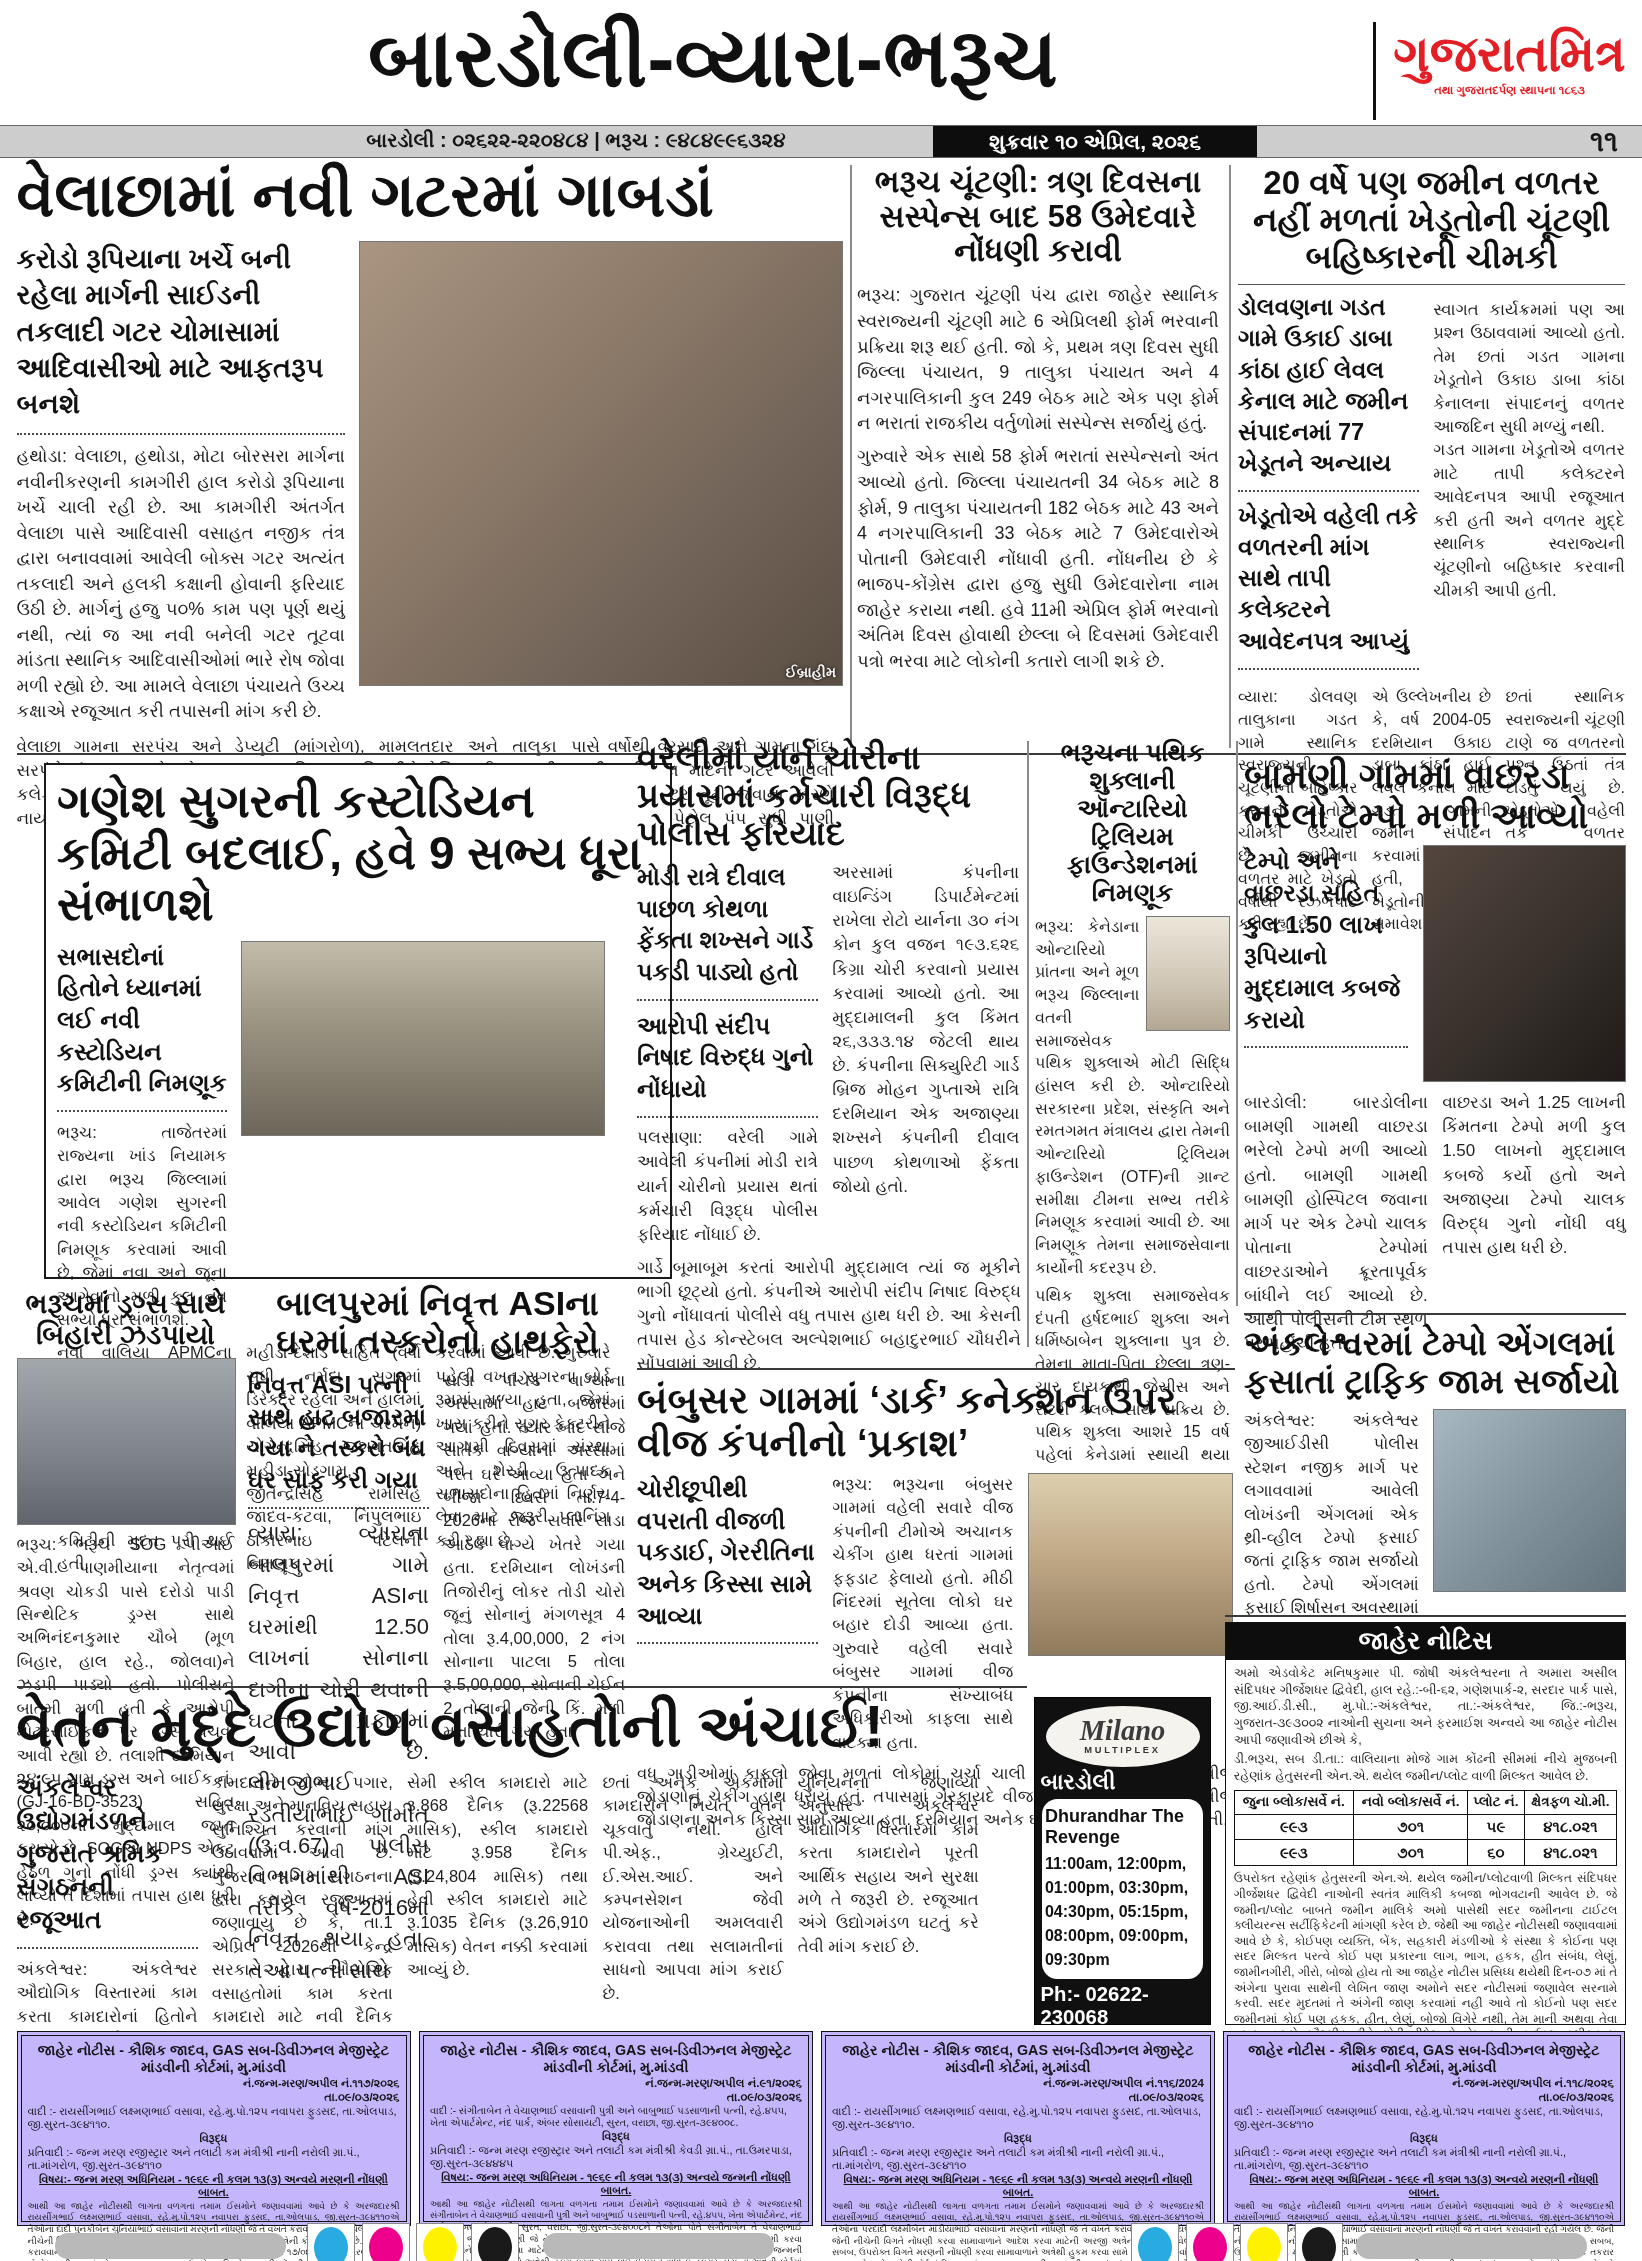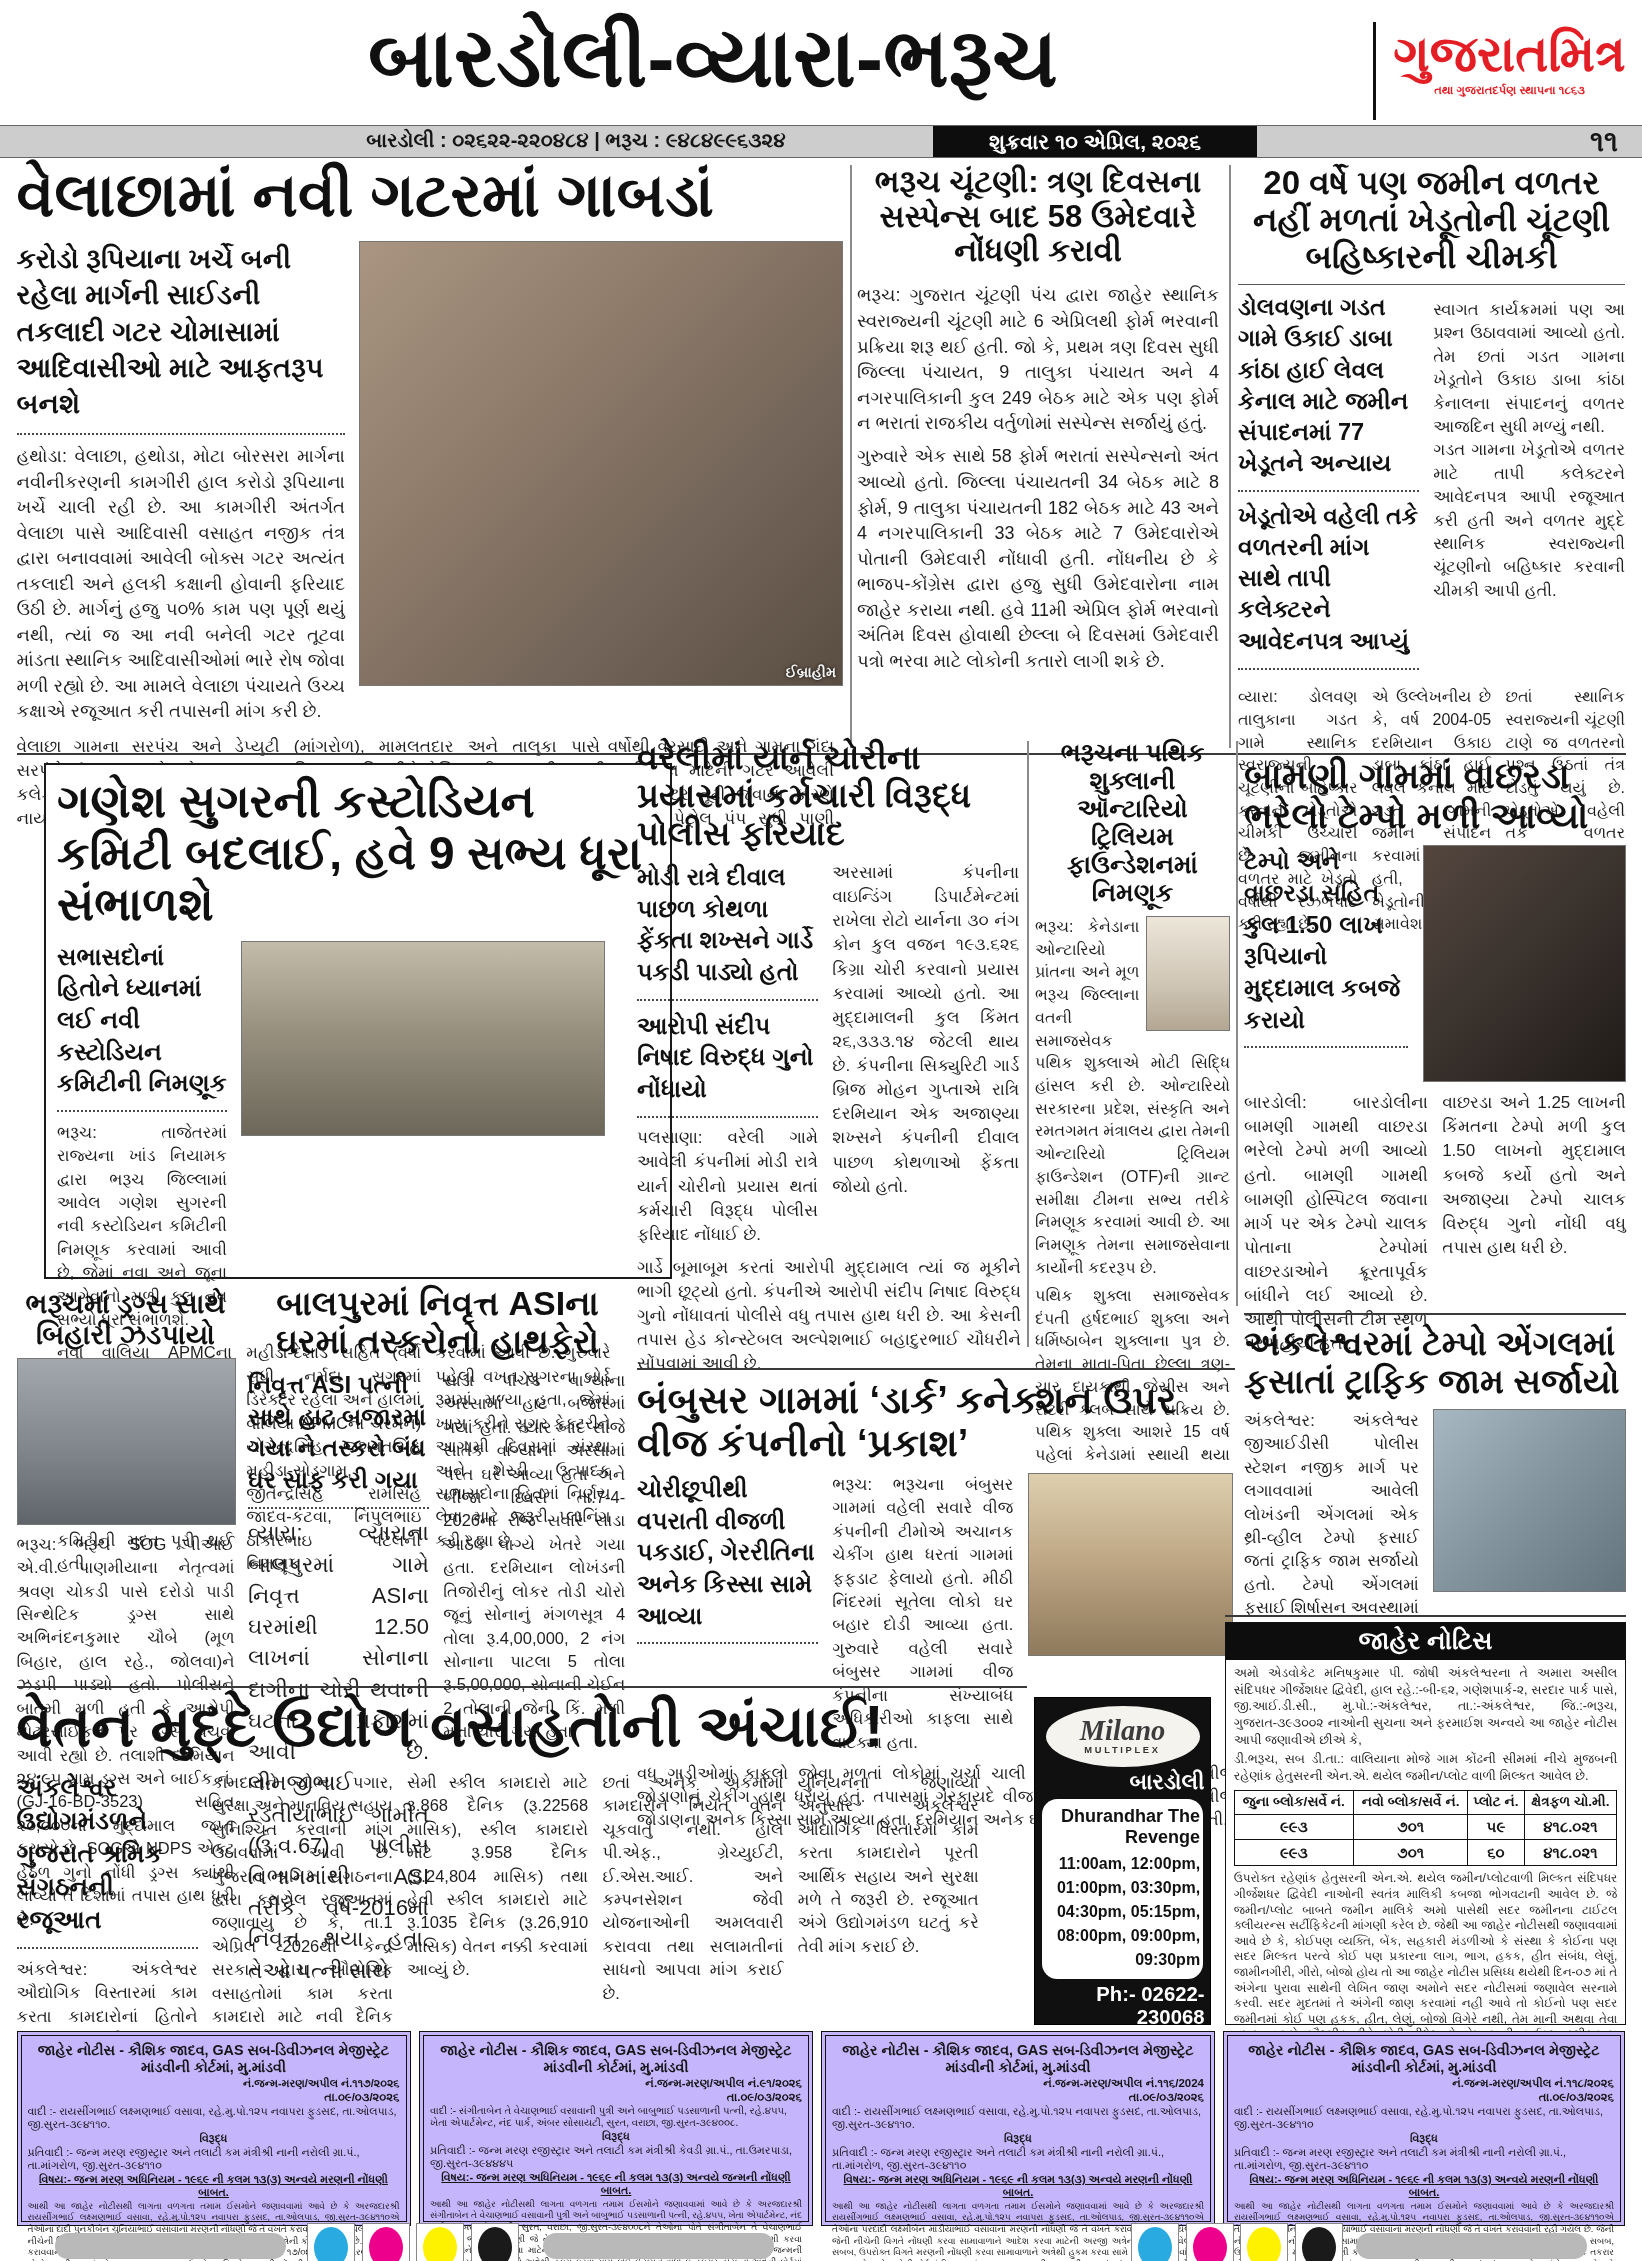--- a/index.html
+++ b/index.html
@@ -24,21 +24,21 @@
   .notice-table{width:100%;border-collapse:collapse;margin:5.5px 0;}
   .notice-table th,.notice-table td{border:1.1px solid #111;text-align:center;padding:3.3px 2.2px;}
   .notice-table th{font-size:13.7px;font-weight:700;}
   .notice-table td{font-size:15px;font-weight:700;}
   .court{border:1.6px solid #111;outline:1.1px solid #111;outline-offset:-5px;padding:8.8px 10px;
          box-sizing:border-box;background:#c4b5fd;}
   .court p{margin:1.1px 0;}
   .regbar{background:#b9b9b9;border-radius:14.3px;height:26px;}
   .regtile{width:46px;height:46px;background:#fff;border:0.5px solid #888;display:flex;align-items:center;justify-content:center;}
   .regdot{width:34px;height:41px;border-radius:50%;}
-  .milano{background:#101010;border:1.6px solid #000;box-sizing:border-box;padding:5.5px;text-align:right;}
+  .milano{background:#101010;border:1.6px solid #000;box-sizing:border-box;padding:5.5px;text-align:left;}
   .oval{background:#f5f3ee;border-radius:50%;width:154px;height:61px;margin:2.2px auto;display:flex;
         flex-direction:column;align-items:center;justify-content:center;}
   .inner-white{background:#fff;border-radius:15.4px;margin:4.4px 1.1px;padding:6.6px 3.3px;}
 </style>
 </head>
 <body>
 
 <div class="page">
 
   <header>

